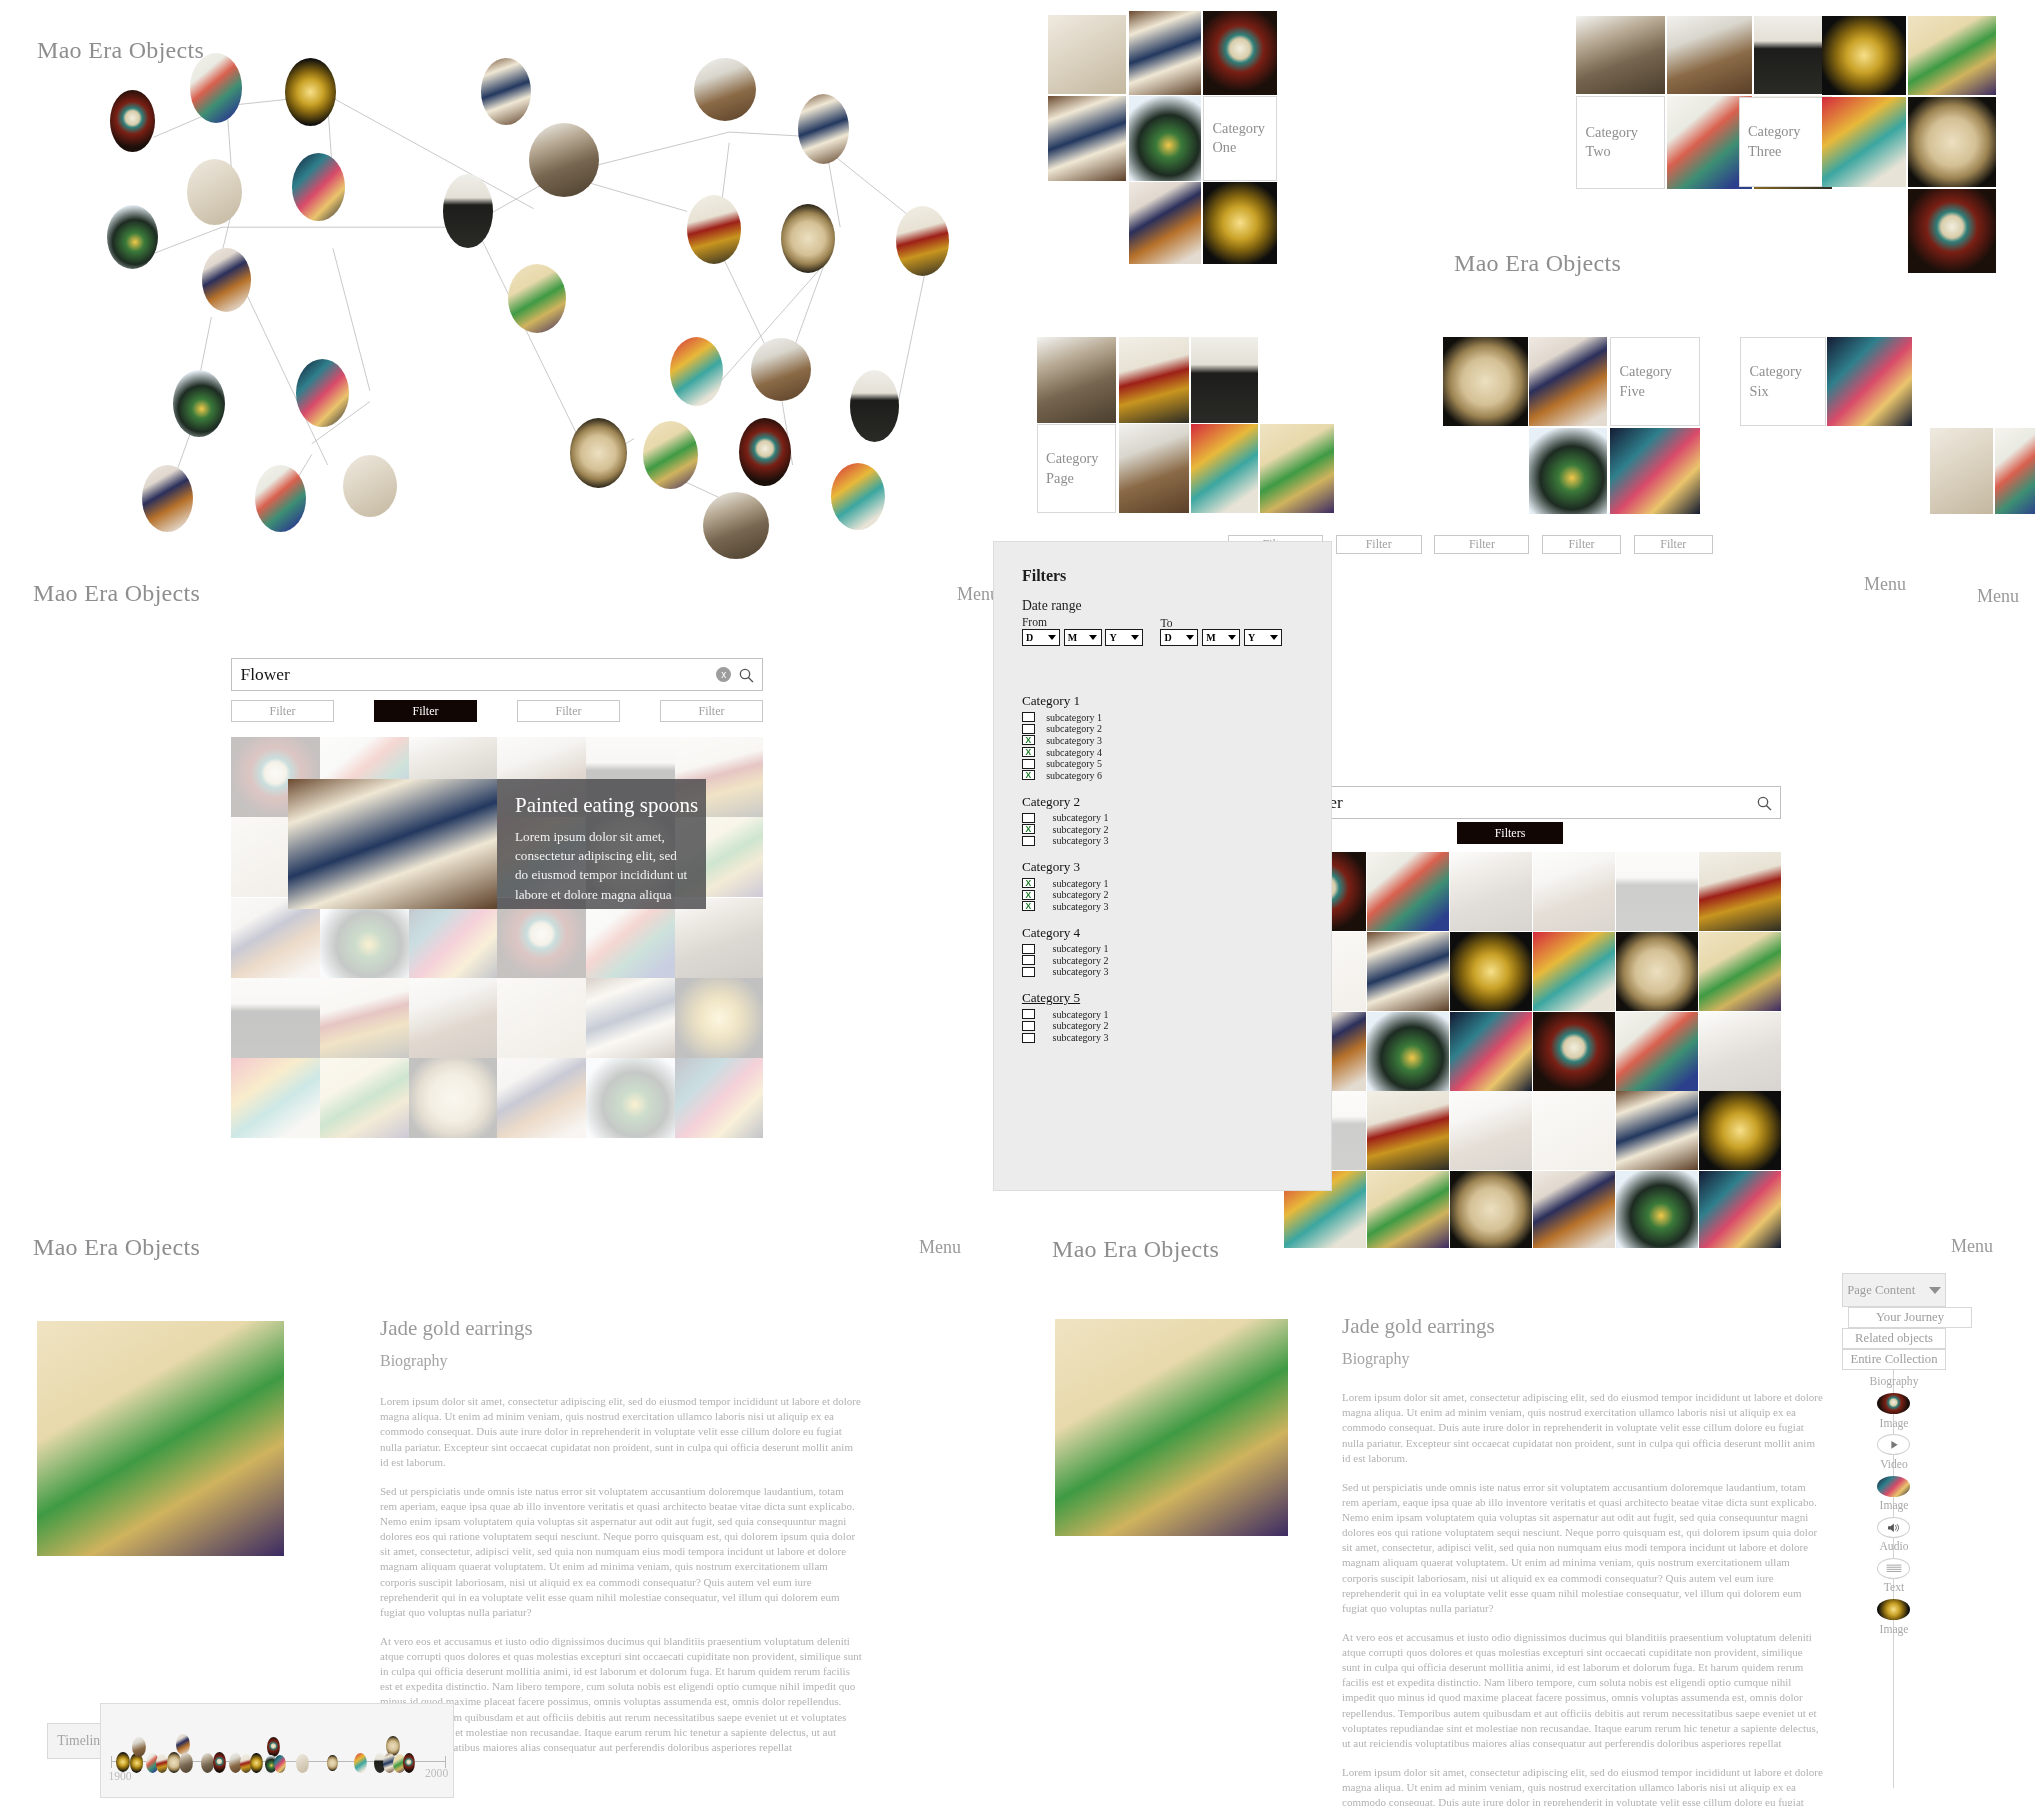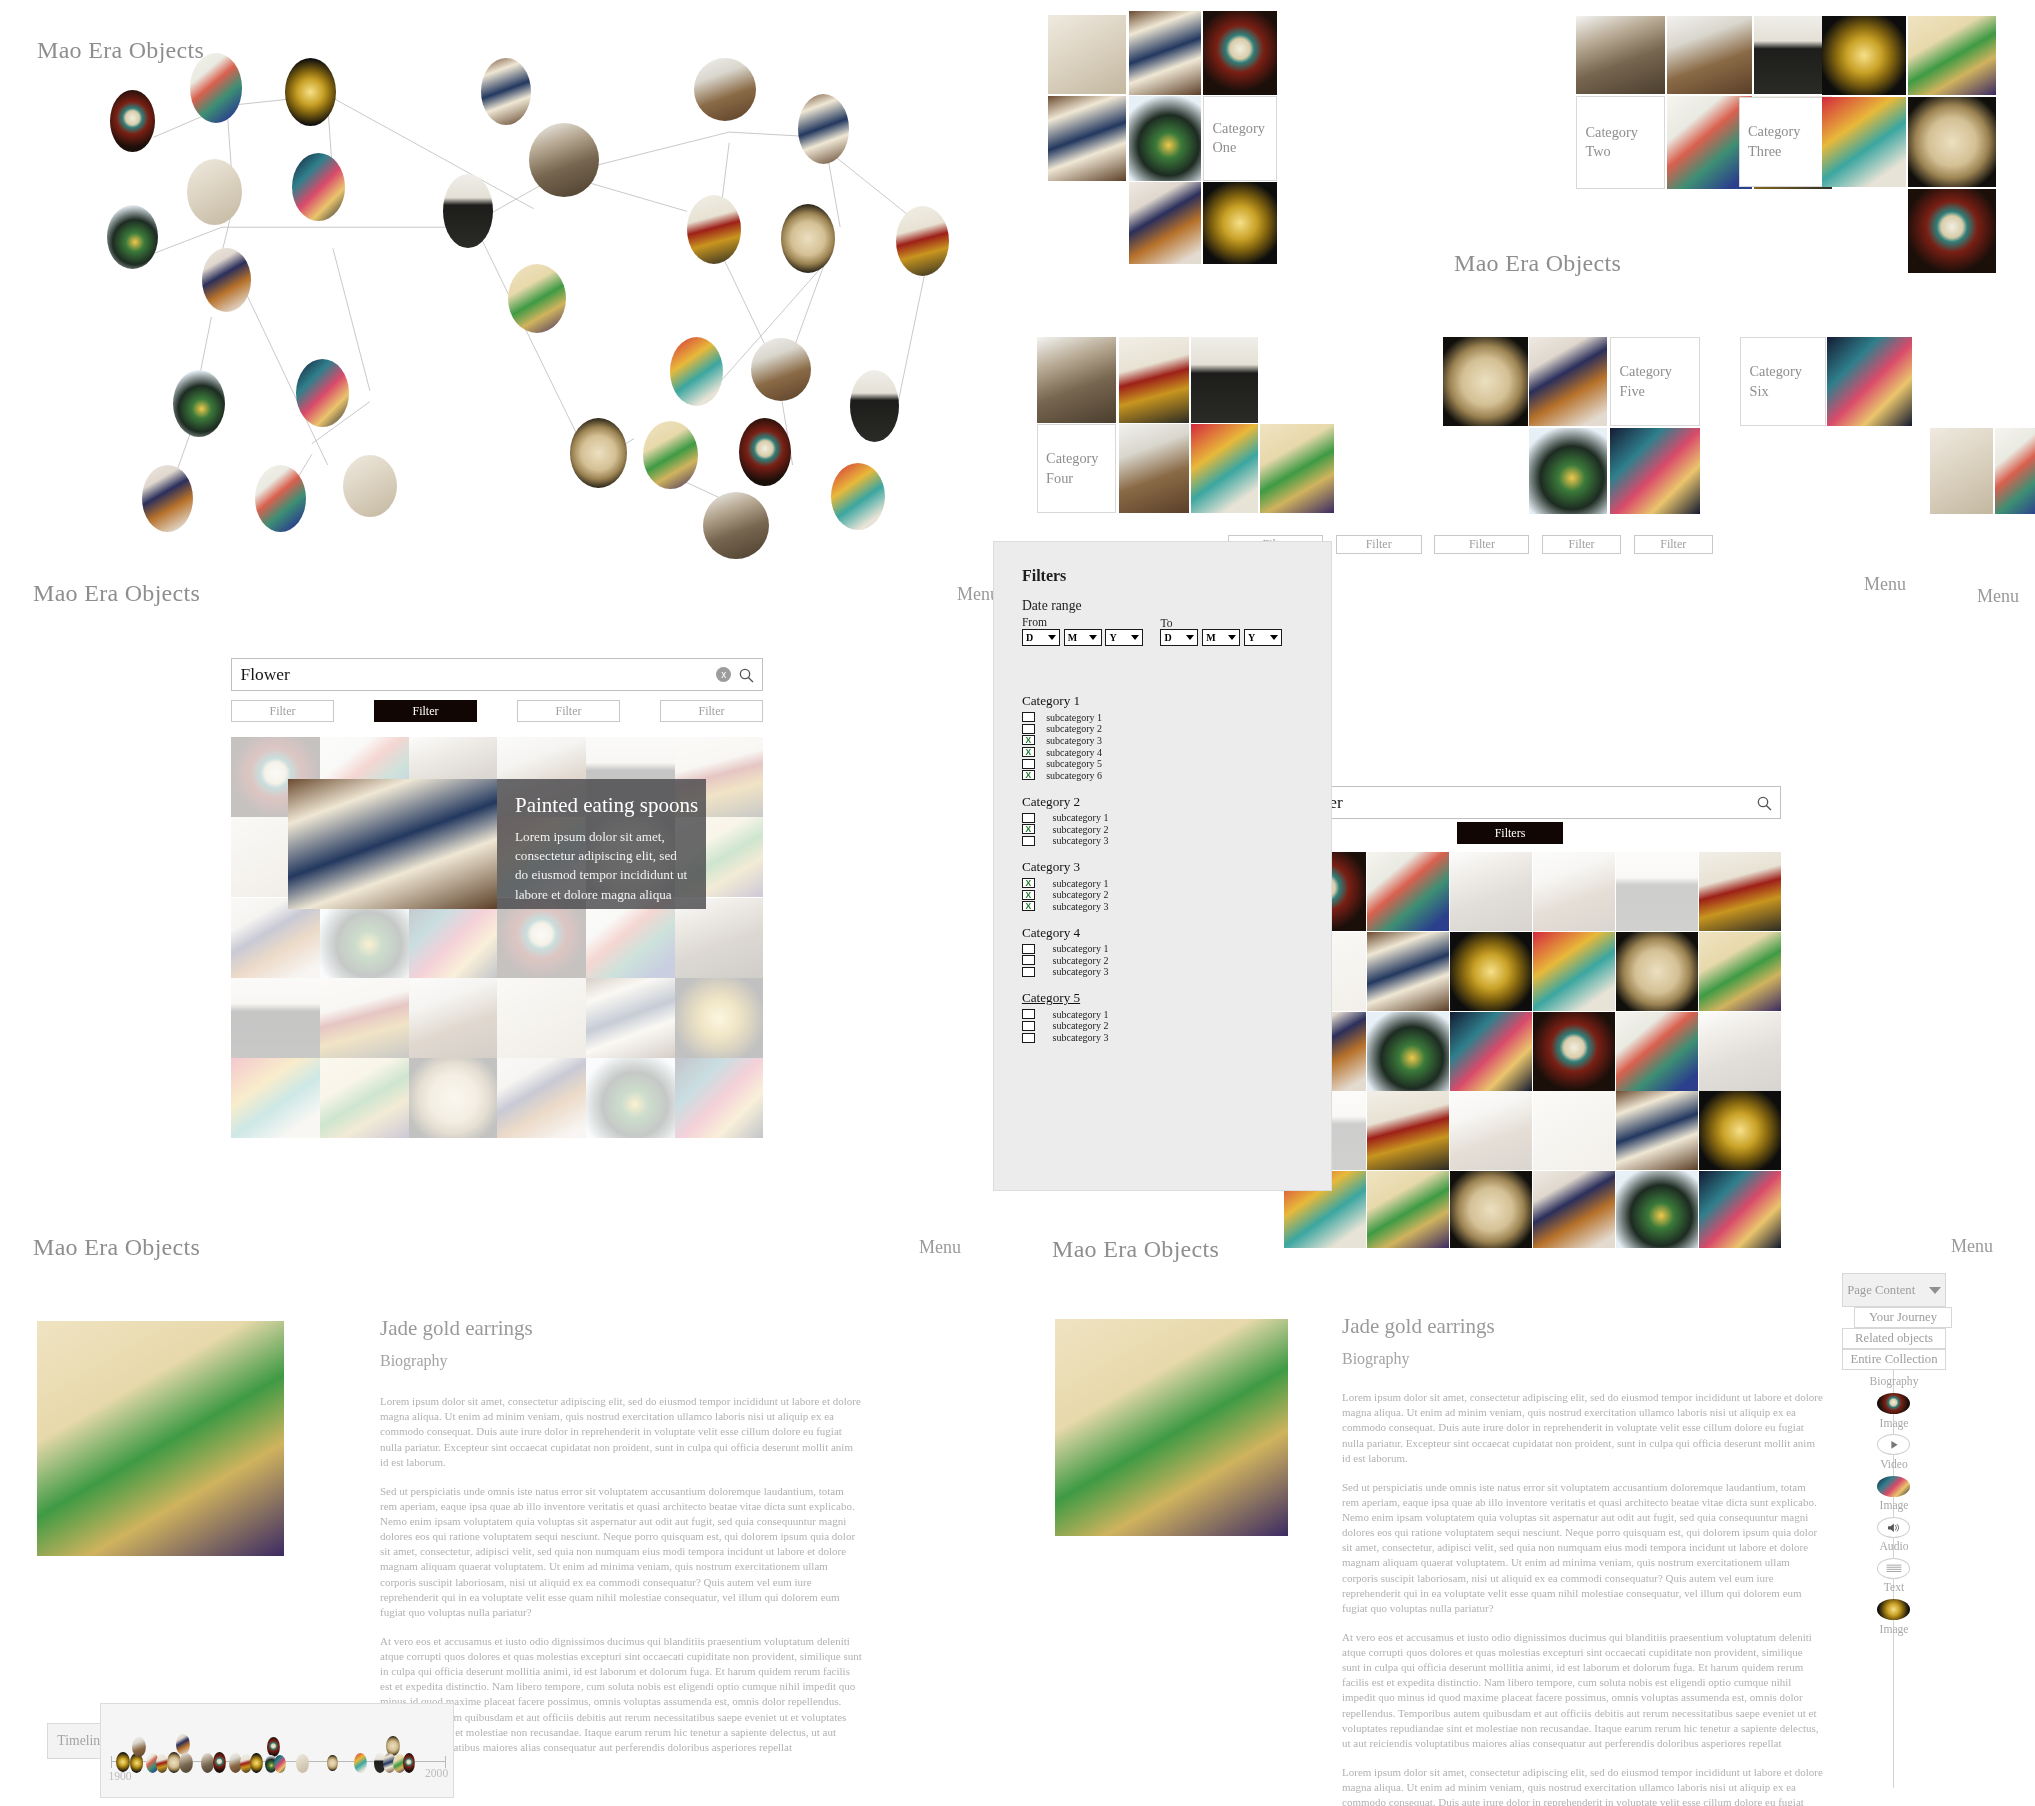--- a/index.html
+++ b/index.html
@@ -297,21 +297,21 @@
     <div class="cat-tile ph-drum" style="left:142px; top:178px; width:88px; height:84px;"></div>
   </div>
 
   <div class="abs brand-title" style="left:428px; top:250px;">Mao Era Objects</div>
 
   <div class="cat-group" style="left:10.6px; top:317px; width:296px; height:201px;">
     <div class="cat-tile ph-beast" style="left:0px;   top:20px;  width:79px; height:86px;"></div>
     <div class="cat-tile ph-cabinet" style="left:82px; top:20px;  width:70px; height:86px;"></div>
     <div class="cat-tile ph-urn" style="left:154px; top:20px;  width:67px; height:86px;"></div>
     <div class="cat-label" style="left:0px; top:107px; width:79px; height:89px;">
-      <span><span>Category</span><br><span>Four</span></span>
+      <span><span>Category</span><br><span>Page</span></span>
     </div>
     <div class="cat-tile ph-cups" style="left:82px; top:107px; width:70px; height:89px;"></div>
     <div class="cat-tile ph-vase" style="left:154px; top:107px; width:67px; height:89px;"></div>
     <div class="cat-tile ph-earring" style="left:223px; top:107px; width:74px; height:89px;"></div>
   </div>
 
   <div class="cat-group" style="left:396px; top:317px; width:296px; height:201px;">
     <div class="cat-tile ph-jade" style="left:21px;  top:20px;  width:85px; height:89px;"></div>
     <div class="cat-tile ph-shelf" style="left:107px; top:20px;  width:78px; height:89px;"></div>
     <div class="cat-label" style="left:188px; top:20px; width:90px; height:89px;">
@@ -660,21 +660,21 @@
       <p class="detail-p">Sed ut perspiciatis unde omnis iste natus error sit voluptatem accusantium doloremque laudantium, totam rem aperiam, eaque ipsa quae ab illo inventore veritatis et quasi architecto beatae vitae dicta sunt explicabo. Nemo enim ipsam voluptatem quia voluptas sit aspernatur aut odit aut fugit, sed quia consequuntur magni dolores eos qui ratione voluptatem sequi nesciunt. Neque porro quisquam est, qui dolorem ipsum quia dolor sit amet, consectetur, adipisci velit, sed quia non numquam eius modi tempora incidunt ut labore et dolore magnam aliquam quaerat voluptatem. Ut enim ad minima veniam, quis nostrum exercitationem ullam corporis suscipit laboriosam, nisi ut aliquid ex ea commodi consequatur? Quis autem vel eum iure reprehenderit qui in ea voluptate velit esse quam nihil molestiae consequatur, vel illum qui dolorem eum fugiat quo voluptas nulla pariatur?</p>
       <p class="detail-p">At vero eos et accusamus et iusto odio dignissimos ducimus qui blanditiis praesentium voluptatum deleniti atque corrupti quos dolores et quas molestias excepturi sint occaecati cupiditate non provident, similique sunt in culpa qui officia deserunt mollitia animi, id est laborum et dolorum fuga. Et harum quidem rerum facilis est et expedita distinctio. Nam libero tempore, cum soluta nobis est eligendi optio cumque nihil impedit quo minus id quod maxime placeat facere possimus, omnis voluptas assumenda est, omnis dolor repellendus. Temporibus autem quibusdam et aut officiis debitis aut rerum necessitatibus saepe eveniet ut et voluptates repudiandae sint et molestiae non recusandae. Itaque earum rerum hic tenetur a sapiente delectus, ut aut reiciendis voluptatibus maiores alias consequatur aut perferendis doloribus asperiores repellat</p>
       <p class="detail-p">Lorem ipsum dolor sit amet, consectetur adipiscing elit, sed do eiusmod tempor incididunt ut labore et dolore magna aliqua. Ut enim ad minim veniam, quis nostrud exercitation ullamco laboris nisi ut aliquip ex ea commodo consequat. Duis aute irure dolor in reprehenderit in voluptate velit esse cillum dolore eu fugiat nulla pariatur. Excepteur sint occaecat cupidatat non proident, sunt in culpa qui officia deserunt</p>
     </div>
 
   <div class="abs" style="left:875px; top:52px; width:106px; height:529px;">
     <div class="pc-head" style="left:0; top:0; width:104px; height:34px;">
       <span>Page Content</span>
       <i class="pc-caret"></i>
     </div>
-    <div class="pc-item" style="left:12px; top:34px; width:98px; height:21px;">Your Journey</div>
+    <div class="pc-item" style="left:6px; top:34px; width:124px; height:21px;">Your Journey</div>
     <div class="pc-item" style="left:0; top:55px; width:104px; height:21px;">Related objects</div>
     <div class="pc-item" style="left:0; top:76px; width:104px; height:21px;">Entire Collection</div>
 
     <div id="journey-track" style="position:absolute; left:0; top:97px; width:104px; height:428px;">
       <div class="jr-line" style="left:51px; top:0; height:418px;"></div>
     <div class="jr-label" style="left: 0px; top: 5.3px; width: 104px;">Biography</div>
         <div class="jr-dot ph-drum" style="left: 35px; top: 23px; width: 33px; height: 21px;"></div>
         <div class="jr-label" style="left: 0px; top: 47px; width: 104px;">Image</div>
         <div class="jr-chip" style="left: 35px; top: 64px; width: 33px; height: 21px;">
           <svg width="11.6" height="11.6" viewBox="0 0 24 24">

